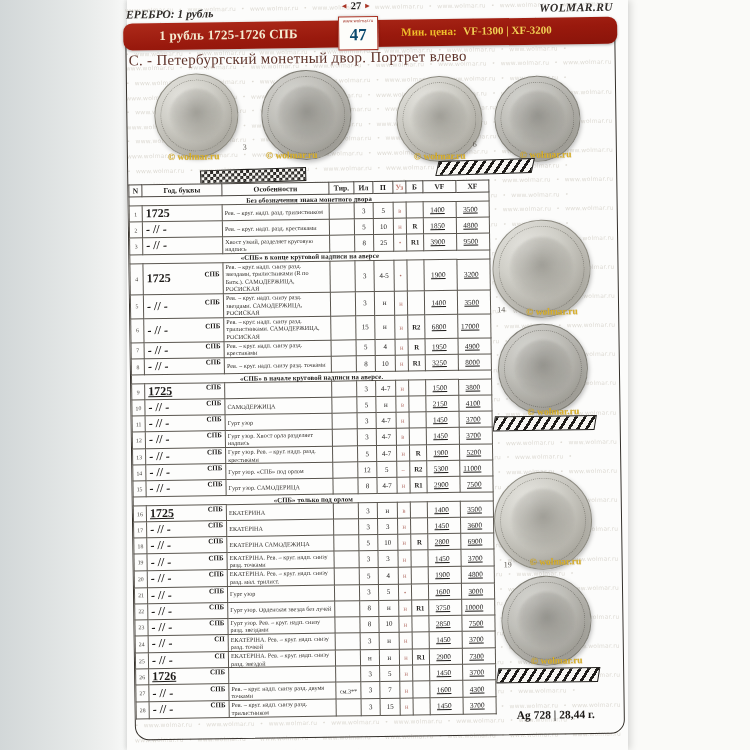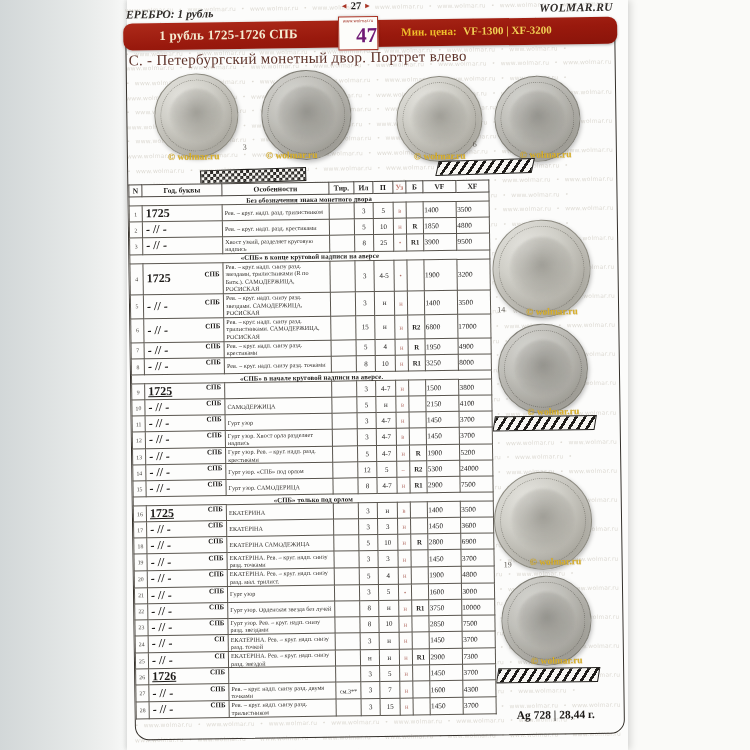--- a/index.html
+++ b/index.html
@@ -33,21 +33,21 @@
     border-radius:9px;box-shadow:0 1px 3px rgba(0,0,0,.3);}
   .btitle{position:absolute;left:36px;top:5px;font-size:13px;font-weight:bold;
     color:#f6ecd2;letter-spacing:.2px;}
   .bmin{position:absolute;left:278px;top:6px;font-size:11px;font-weight:bold;white-space:nowrap;}
   .blabel{color:#eebd2b;margin-top:28px;}
   .bval{color:#f0d055;margin-left:4px;}
   .lotbox{position:absolute;left:216px;top:16px;width:38px;height:32px;background:#fdfdfa;
     border:1px solid #a93122;z-index:4;box-shadow:0 0 3px rgba(0,0,0,.25);}
   .lotmicro{font-size:4px;color:#a4372a;text-align:center;line-height:6px;padding-top:1px;
     font-family:"DejaVu Sans",sans-serif;}
-  .lotnum{font-size:21px;font-weight:bold;color:#701a75;text-align:right;line-height:22px;}
+  .lotnum{font-size:17px;font-weight:bold;color:#0c4a6e;text-align:center;line-height:22px;}
   .subtitle{position:absolute;left:6px;top:49px;font-size:15px;color:#5e332a;
     letter-spacing:.3px;z-index:2;white-space:nowrap;}
   
   .coin{position:absolute;border-radius:50%;z-index:2;border:1px solid #8b897f;
     background:radial-gradient(circle at 36% 30%,#e7e6e1 0%,#d0cfc8 36%,#b6b4ac 62%,#9e9c93 82%,#8f8d84 100%);
     box-shadow:1px 2px 4px rgba(0,0,0,.25),inset 0 0 6px rgba(255,255,255,.25);}
   .coin::before{content:"";position:absolute;inset:17%;border-radius:50%;
     background:radial-gradient(circle at 50% 44%,rgba(112,110,102,.55) 0%,rgba(140,138,130,.30) 52%,rgba(160,158,150,0) 74%);
     filter:blur(1px);}
   .coin::after{content:"";position:absolute;inset:5px;border-radius:50%;
@@ -87,21 +87,21 @@
   td.n{font-size:5.8px;color:#45423d;text-align:center;}
   .yrwrap{display:flex;justify-content:space-between;padding:0 3px;}
   .yrwrap .yr{font-size:12px;font-weight:bold;}
   .yrwrap .lt{font-size:7px;font-weight:bold;}
   .yrwrap.u .yr{text-decoration:underline;}
   td.feat{font-size:6.2px;line-height:7.3px;text-align:left;color:#34312d;padding:.5px 2px;}
   td.tir{text-align:center;font-size:6.2px;}
   td.num{text-align:center;font-size:7px;}
   td.uz{text-align:center;font-size:6.5px;color:#b5736a;}
   td.bcol{text-align:center;font-size:6.8px;font-weight:bold;}
-  td.vf{text-align:right;font-size:7.3px;padding-right:17px;}
+  td.vf{text-align:right;font-size:7.3px;padding-right:11px;text-decoration:underline;}
   
   .ag{position:absolute;left:378px;top:711px;width:92px;text-align:center;z-index:2;
     font-size:11.5px;font-weight:bold;color:#1d1a17;white-space:nowrap;}
 </style>
 </head>
 <body>
 
 <div class="bg-left"></div>
 
 <div class="page">
@@ -427,21 +427,21 @@
                 <span class="lt">СПБ</span>
               </div>
             </td>
             <td class="feat">Гурт узор. «СПБ» под орлом</td>
             <td class="tir"></td>
             <td class="num">12</td>
             <td class="num">5</td>
             <td class="uz">–</td>
             <td class="bcol">R2</td>
             <td class="vf">5300</td>
-            <td class="vf">24000</td>
+            <td class="vf">11000</td>
           </tr>
           <tr>
             <td class="n">15</td>
             <td class="">
               <div class="yrwrap">
                 <span class="yr">- // -</span>
                 <span class="lt">СПБ</span>
               </div>
             </td>
             <td class="feat">Гурт узор. САМОДЕРИЦА</td>

